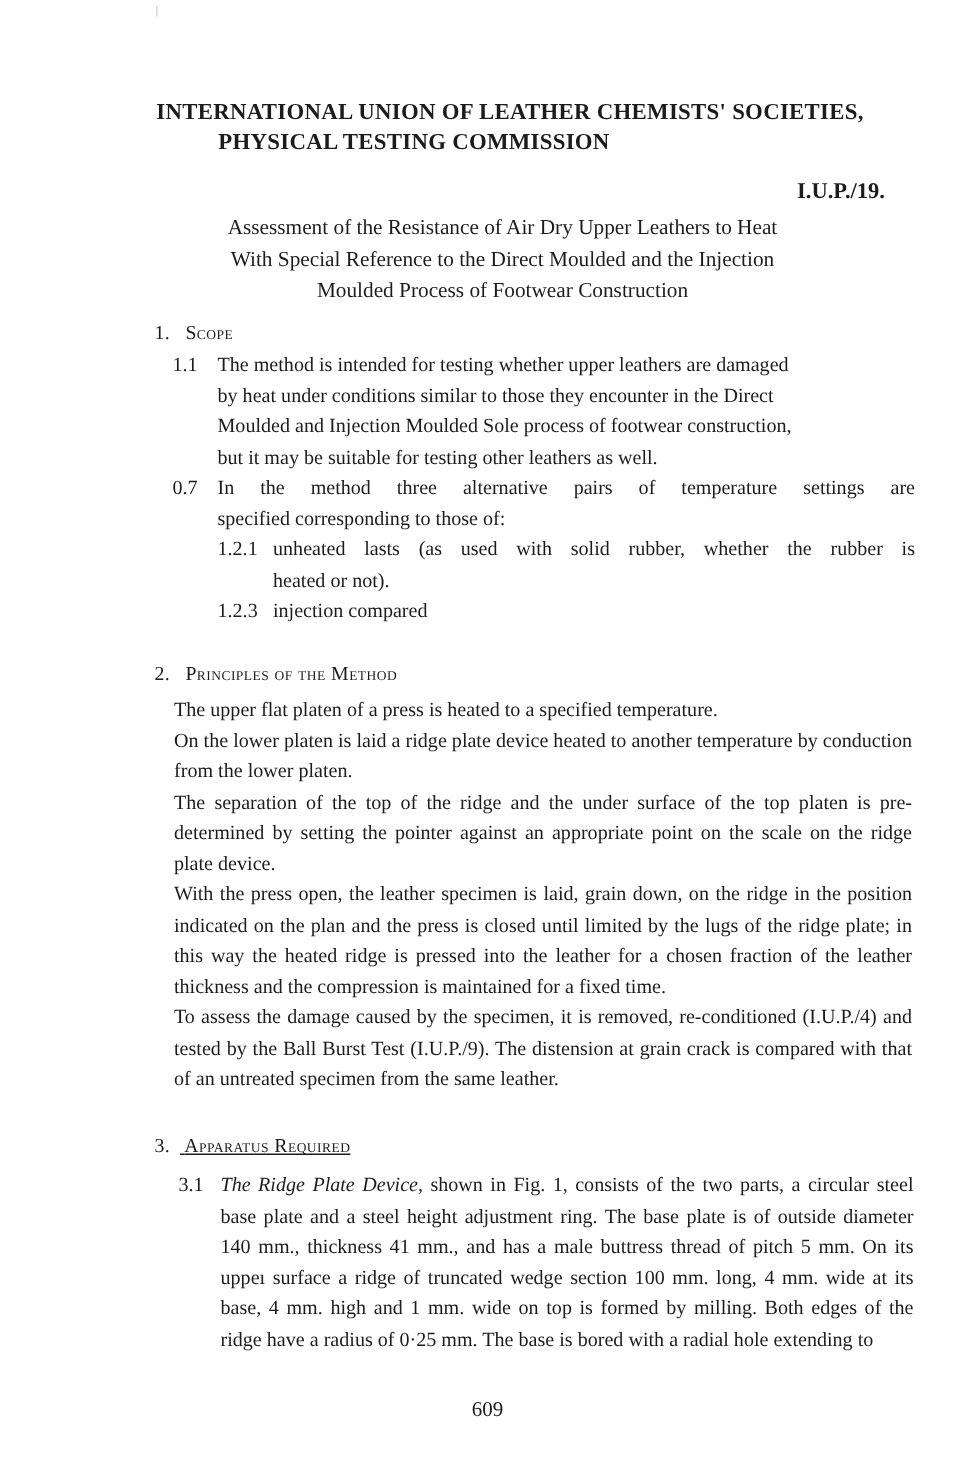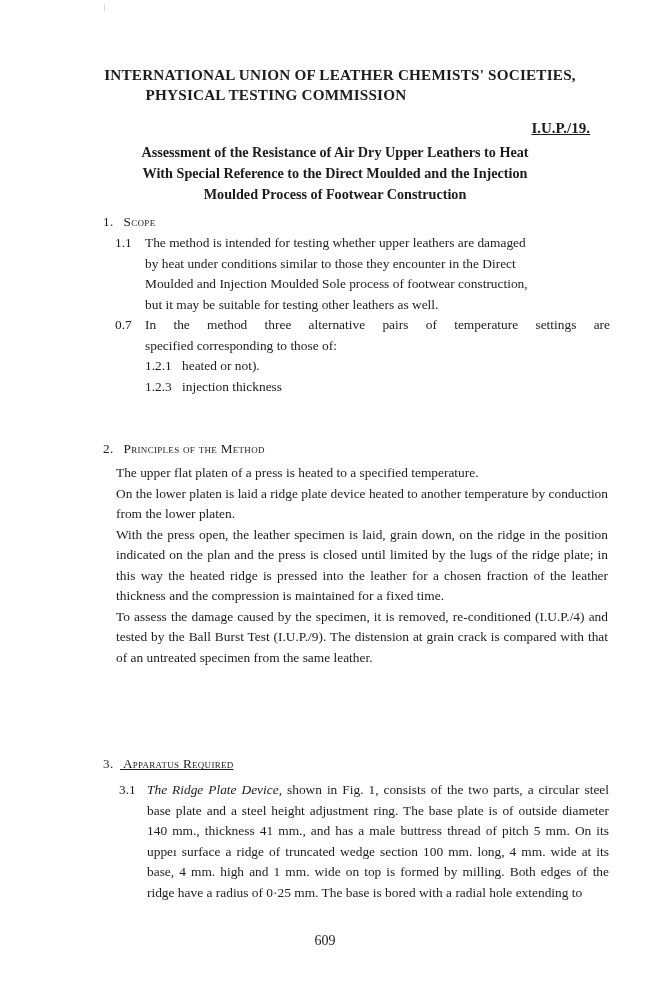--- a/index.html
+++ b/index.html
@@ -3,23 +3,23 @@
 <meta charset="utf-8">
 <style>
   html, body { margin: 0; padding: 0; background: #ffffff; }
   body { width: 650px; height: 989px; position: relative; overflow: hidden;
          font-family: "Liberation Serif", "DejaVu Serif", serif; color: #1c1c1c; }
   .page { position: absolute; left: 0; top: 0; width: 650px; height: 767px; }
   .org { position: absolute; left: 96px; width: 480px; text-align: center; font-weight: bold;
          font-size: 15.2px; letter-spacing: 0.2px; line-height: 20px; }
   .org1 { top: 65px; left: 100px; width: 480px; }
   .org2 { top: 85px; left: 96px; width: 360px; }
-  .code { position: absolute; top: 120px; right: 60px; font-weight: bold; font-size: 15px; text-decoration: underline; }
+  .code { position: absolute; top: 120px; right: 60px; font-weight: bold; font-size: 15px; }
   .title { position: absolute; top: 142px; left: 110px; width: 450px; text-align: center;
-           font-weight: bold; font-size: 14.2px; line-height: 21px; }
+           font-weight: normal; font-size: 14.2px; line-height: 21px; }
   .sec-head { position: absolute; left: 103px; font-size: 13.2px; font-variant: small-caps; letter-spacing: 0.3px; }
   .sec-head .num { display: inline-block; width: 17px; }
   .block { position: absolute; font-size: 13.4px; line-height: 20.5px; text-align: justify; }
   .item { position: relative; }
   .item .inum { position: absolute; left: 0; top: 0; }
   .para { margin: 0; }
   .pageno { position: absolute; top: 933px; left: 0; width: 650px; text-align: center; font-size: 14px; }
   .scanmark { position: absolute; left: 104px; top: 4px; width: 1px; height: 7px; background: #d8d8d8; }
   em { font-style: italic; }
 </style>
@@ -51,37 +51,39 @@
       <div>by heat under conditions similar to those they encounter in the Direct</div>
       <div>Moulded and Injection Moulded Sole process of footwear construction,</div>
       <div>but it may be suitable for testing other leathers as well.</div>
     </div>
     <div class="item" style="padding-left:30px;">
       <span class="inum">0.7</span>
       <div style="text-align:justify; text-align-last:justify;">In the method three alternative pairs of temperature settings are</div>
       <div>specified corresponding to those of:</div>
       <div class="item" style="padding-left:37px;">
         <span class="inum">1.2.1</span>
+        <div style="text-align:justify; text-align-last:justify;">unheated lasts (as used with solid rubber, whether the rubber is</div>
         <div>heated or not).</div>
       </div>
       <div class="item" style="padding-left:37px;font-family:Liberation Serif, serif;">
         <span class="inum">1.2.3</span>
-        <div>injection thickness</div>
+        <div>injection compared</div>
       </div>
     </div>
   </div>
 
   <div class="sec-head" style="top:441px;">
     <span class="num">2.</span>
     <span>Principles of the Method</span>
   </div>
 
   <div class="block" style="top:463px; left:116px; width:492px;">
     <p class="para">The upper flat platen of a press is heated to a specified temperature.</p>
     <p class="para">On the lower platen is laid a ridge plate device heated to another temperature by conduction from the lower platen.</p>
+    <p class="para">The separation of the top of the ridge and the under surface of the top platen is pre-determined by setting the pointer against an appropriate point on the scale on the ridge plate device.</p>
     <p class="para">With the press open, the leather specimen is laid, grain down, on the ridge in the position indicated on the plan and the press is closed until limited by the lugs of the ridge plate; in this way the heated ridge is pressed into the leather for a chosen fraction of the leather thickness and the compression is maintained for a fixed time.</p>
     <p class="para">To assess the damage caused by the specimen, it is removed, re-conditioned (I.U.P./4) and tested by the Ball Burst Test (I.U.P./9). The distension at grain crack is compared with that of an untreated specimen from the same leather.</p>
   </div>
 
   <div class="sec-head" style="top:756px;text-decoration:underline;">
     <span class="num">3.</span>
     <span>Apparatus Required</span>
   </div>
 
   <div class="block" style="top:780px; left:119px; width:490px;">

